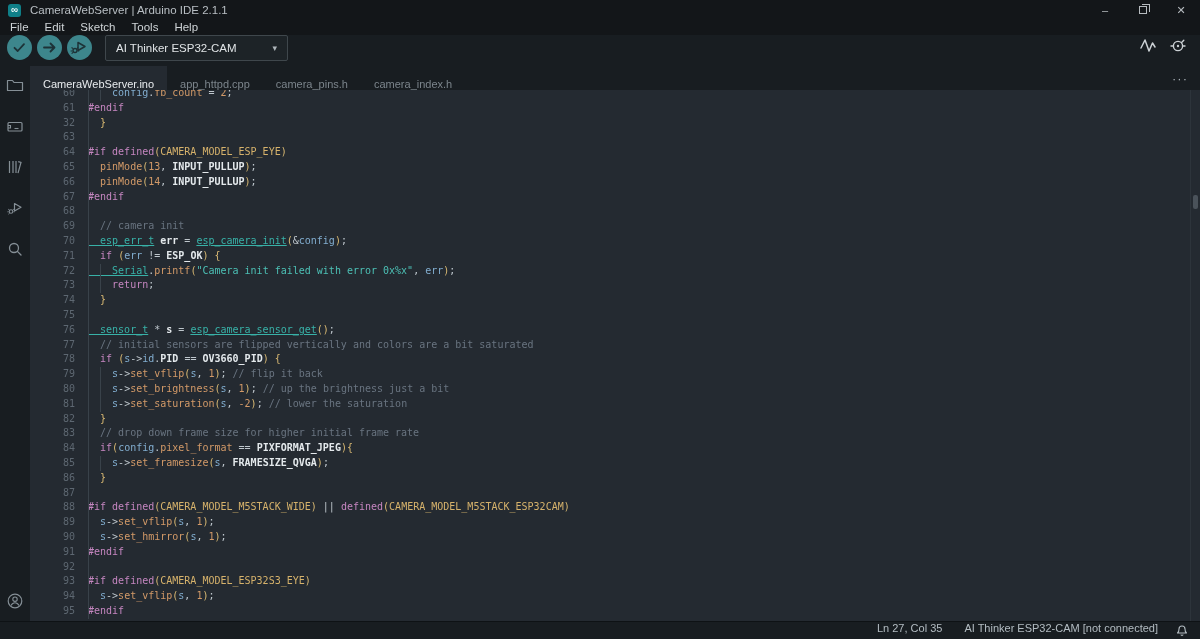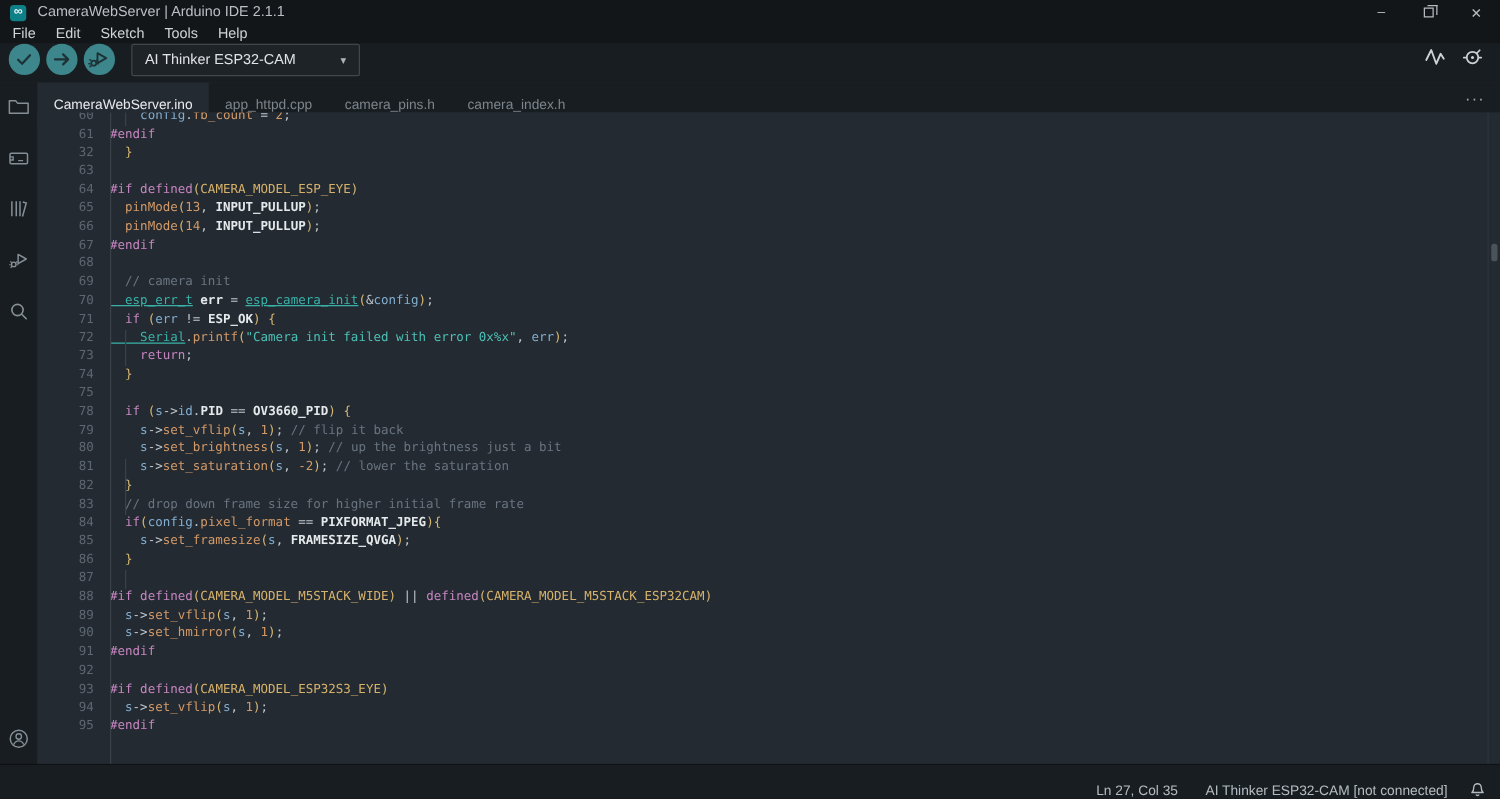--- a/index.html
+++ b/index.html
@@ -58,21 +58,21 @@
   .tk-macro    { color:var(--syn-macro); }
   .tk-variable { color:var(--syn-variable); }
   .tk-constant { color:var(--syn-constant); font-weight:bold; }
   .tk-operator { color:var(--syn-operator); }
   .tk-bracket  { color:var(--syn-bracket); }
 
   .scrollbar { position:absolute; top:0; right:0; bottom:0; width:10px; border-left:1px solid #2d343b; }
   .scroll-thumb { position:absolute; left:2px; right:2px; top:105px; height:14px; background:#4a525a; border-radius:2px; }
 
   
-  .statusbar { height:28px; background:#181d21; border-top:1px solid #0e1215; display:flex; align-items:flex-end; justify-content:flex-end;
+  .statusbar { height:18px; background:#181d21; border-top:1px solid #0e1215; display:flex; align-items:flex-start; justify-content:flex-end;
                gap:22px; padding-right:10px; font-size:11px; color:#b3bcc2; flex:0 0 auto; }
   .statusbar .bell { display:flex; align-items:center; margin-left:-6px; }
 
   svg { display:block; }
 </style>
 </head>
 <body>
 
 <div class="window">
 
@@ -200,20 +200,22 @@
             <div class="code-line"><span class="gutter-num">66</span><span class="line-text"><span class="tk-orange">  pinMode</span><span class="tk-bracket">(</span><span class="tk-orange">14</span><span class="tk-operator">, </span><span class="tk-constant">INPUT_PULLUP</span><span class="tk-bracket">)</span><span class="tk-operator">;</span></span></div>
             <div class="code-line"><span class="gutter-num">67</span><span class="line-text"><span class="tk-preproc">#endif</span></span></div>
             <div class="code-line"><span class="gutter-num">68</span><span class="line-text"></span></div>
             <div class="code-line"><span class="gutter-num">69</span><span class="line-text"><span class="tk-comment">  // camera init</span></span></div>
             <div class="code-line"><span class="gutter-num">70</span><span class="line-text"><span class="tk-type">  esp_err_t</span><span class="tk-operator"> </span><span class="tk-constant">err</span><span class="tk-operator"> = </span><span class="tk-type">esp_camera_init</span><span class="tk-bracket">(</span><span class="tk-operator">&amp;</span><span class="tk-variable">config</span><span class="tk-bracket">)</span><span class="tk-operator">;</span></span></div>
             <div class="code-line"><span class="gutter-num">71</span><span class="line-text"><span class="tk-preproc">  if</span><span class="tk-operator"> </span><span class="tk-bracket">(</span><span class="tk-variable">err</span><span class="tk-operator"> != </span><span class="tk-constant">ESP_OK</span><span class="tk-bracket">)</span><span class="tk-operator"> </span><span class="tk-bracket">{</span></span></div>
             <div class="code-line"><span class="gutter-num">72</span><span class="line-text"><span class="tk-type">    Serial</span><span class="tk-operator">.</span><span class="tk-orange">printf</span><span class="tk-bracket">(</span><span class="tk-string">"Camera init failed with error 0x%x"</span><span class="tk-operator">, </span><span class="tk-variable">err</span><span class="tk-bracket">)</span><span class="tk-operator">;</span></span></div>
             <div class="code-line"><span class="gutter-num">73</span><span class="line-text"><span class="tk-preproc">    return</span><span class="tk-operator">;</span></span></div>
             <div class="code-line"><span class="gutter-num">74</span><span class="line-text"><span class="tk-operator">  </span><span class="tk-bracket">}</span></span></div>
             <div class="code-line"><span class="gutter-num">75</span><span class="line-text"></span></div>
+            <div class="code-line"><span class="gutter-num">76</span><span class="line-text"><span class="tk-type">  sensor_t</span><span class="tk-operator"> * </span><span class="tk-constant">s</span><span class="tk-operator"> = </span><span class="tk-type">esp_camera_sensor_get</span><span class="tk-bracket">()</span><span class="tk-operator">;</span></span></div>
+            <div class="code-line"><span class="gutter-num">77</span><span class="line-text"><span class="tk-comment">  // initial sensors are flipped vertically and colors are a bit saturated</span></span></div>
             <div class="code-line"><span class="gutter-num">78</span><span class="line-text"><span class="tk-preproc">  if</span><span class="tk-operator"> </span><span class="tk-bracket">(</span><span class="tk-variable">s</span><span class="tk-operator">-&gt;</span><span class="tk-variable">id</span><span class="tk-operator">.</span><span class="tk-constant">PID</span><span class="tk-operator"> == </span><span class="tk-constant">OV3660_PID</span><span class="tk-bracket">)</span><span class="tk-operator"> </span><span class="tk-bracket">{</span></span></div>
             <div class="code-line"><span class="gutter-num">79</span><span class="line-text"><span class="tk-variable">    s</span><span class="tk-operator">-&gt;</span><span class="tk-orange">set_vflip</span><span class="tk-bracket">(</span><span class="tk-variable">s</span><span class="tk-operator">, </span><span class="tk-orange">1</span><span class="tk-bracket">)</span><span class="tk-operator">; </span><span class="tk-comment">// flip it back</span></span></div>
             <div class="code-line"><span class="gutter-num">80</span><span class="line-text"><span class="tk-variable">    s</span><span class="tk-operator">-&gt;</span><span class="tk-orange">set_brightness</span><span class="tk-bracket">(</span><span class="tk-variable">s</span><span class="tk-operator">, </span><span class="tk-orange">1</span><span class="tk-bracket">)</span><span class="tk-operator">; </span><span class="tk-comment">// up the brightness just a bit</span></span></div>
             <div class="code-line"><span class="gutter-num">81</span><span class="line-text"><span class="tk-variable">    s</span><span class="tk-operator">-&gt;</span><span class="tk-orange">set_saturation</span><span class="tk-bracket">(</span><span class="tk-variable">s</span><span class="tk-operator">, </span><span class="tk-orange">-2</span><span class="tk-bracket">)</span><span class="tk-operator">; </span><span class="tk-comment">// lower the saturation</span></span></div>
             <div class="code-line"><span class="gutter-num">82</span><span class="line-text"><span class="tk-operator">  </span><span class="tk-bracket">}</span></span></div>
             <div class="code-line"><span class="gutter-num">83</span><span class="line-text"><span class="tk-comment">  // drop down frame size for higher initial frame rate</span></span></div>
             <div class="code-line"><span class="gutter-num">84</span><span class="line-text"><span class="tk-preproc">  if</span><span class="tk-bracket">(</span><span class="tk-variable">config</span><span class="tk-operator">.</span><span class="tk-orange">pixel_format</span><span class="tk-operator"> == </span><span class="tk-constant">PIXFORMAT_JPEG</span><span class="tk-bracket">)</span><span class="tk-bracket">{</span></span></div>
             <div class="code-line"><span class="gutter-num">85</span><span class="line-text"><span class="tk-variable">    s</span><span class="tk-operator">-&gt;</span><span class="tk-orange">set_framesize</span><span class="tk-bracket">(</span><span class="tk-variable">s</span><span class="tk-operator">, </span><span class="tk-constant">FRAMESIZE_QVGA</span><span class="tk-bracket">)</span><span class="tk-operator">;</span></span></div>
             <div class="code-line"><span class="gutter-num">86</span><span class="line-text"><span class="tk-operator">  </span><span class="tk-bracket">}</span></span></div>
             <div class="code-line"><span class="gutter-num">87</span><span class="line-text"></span></div>

